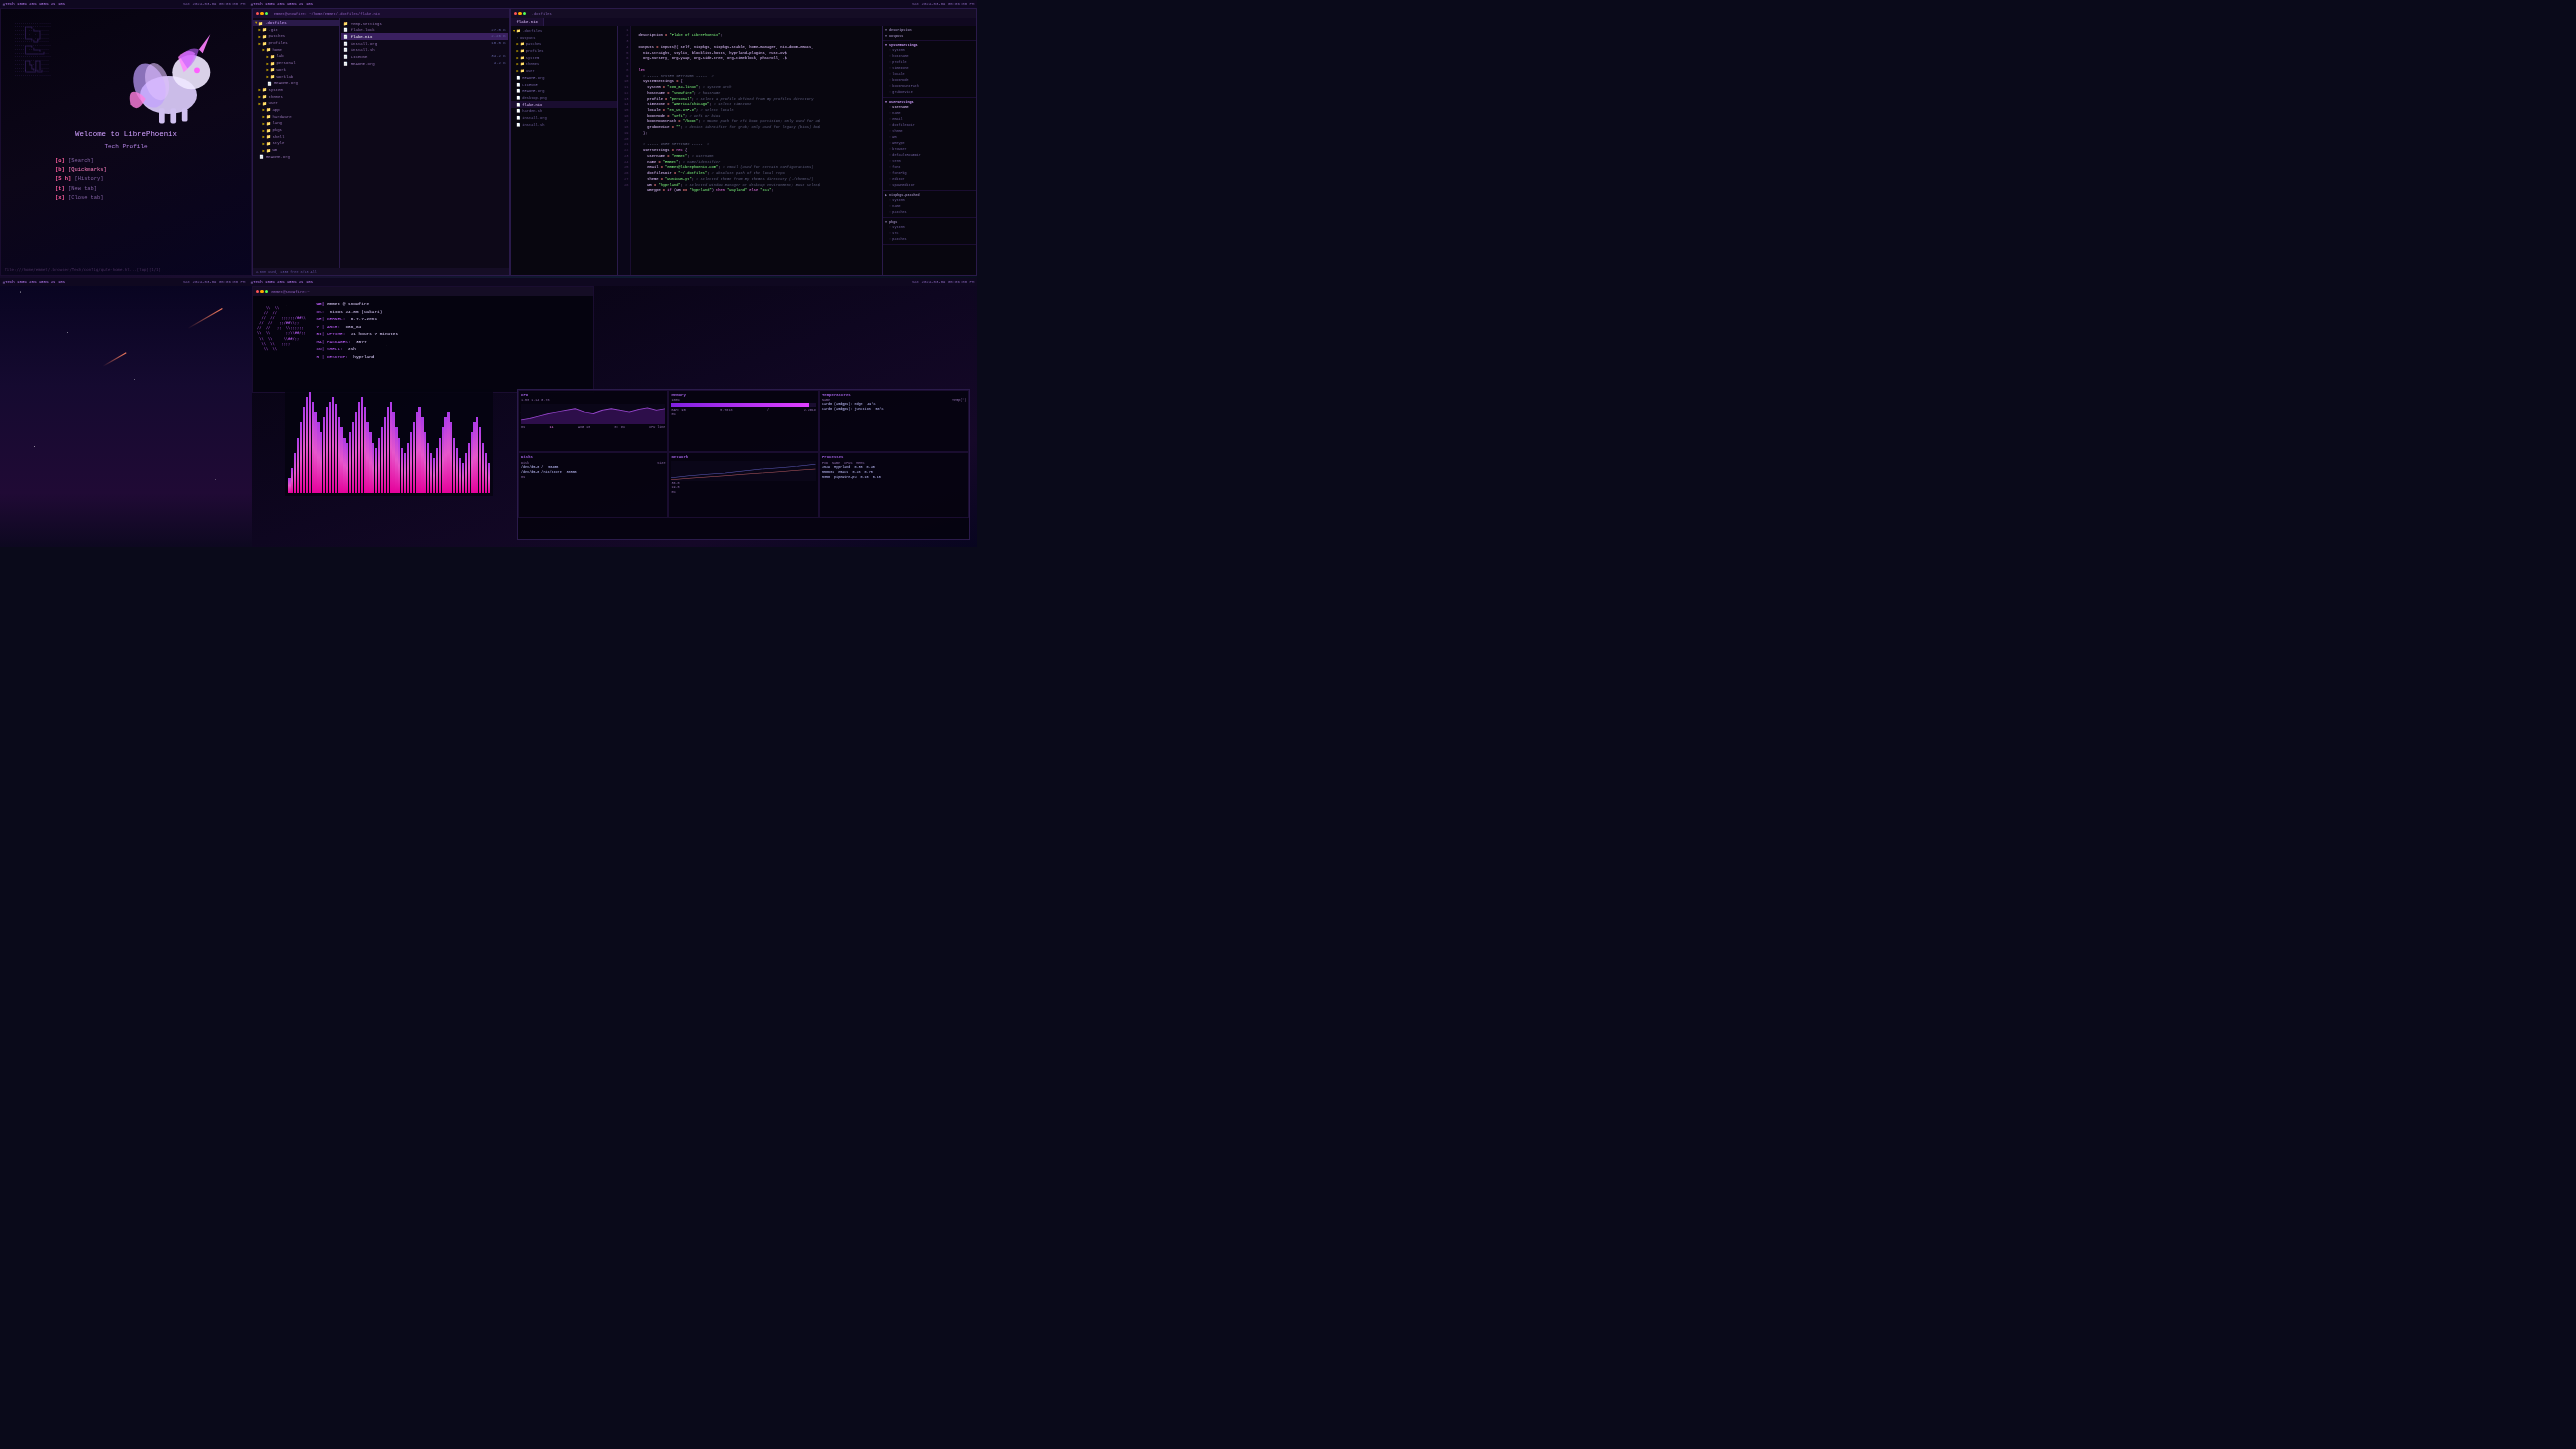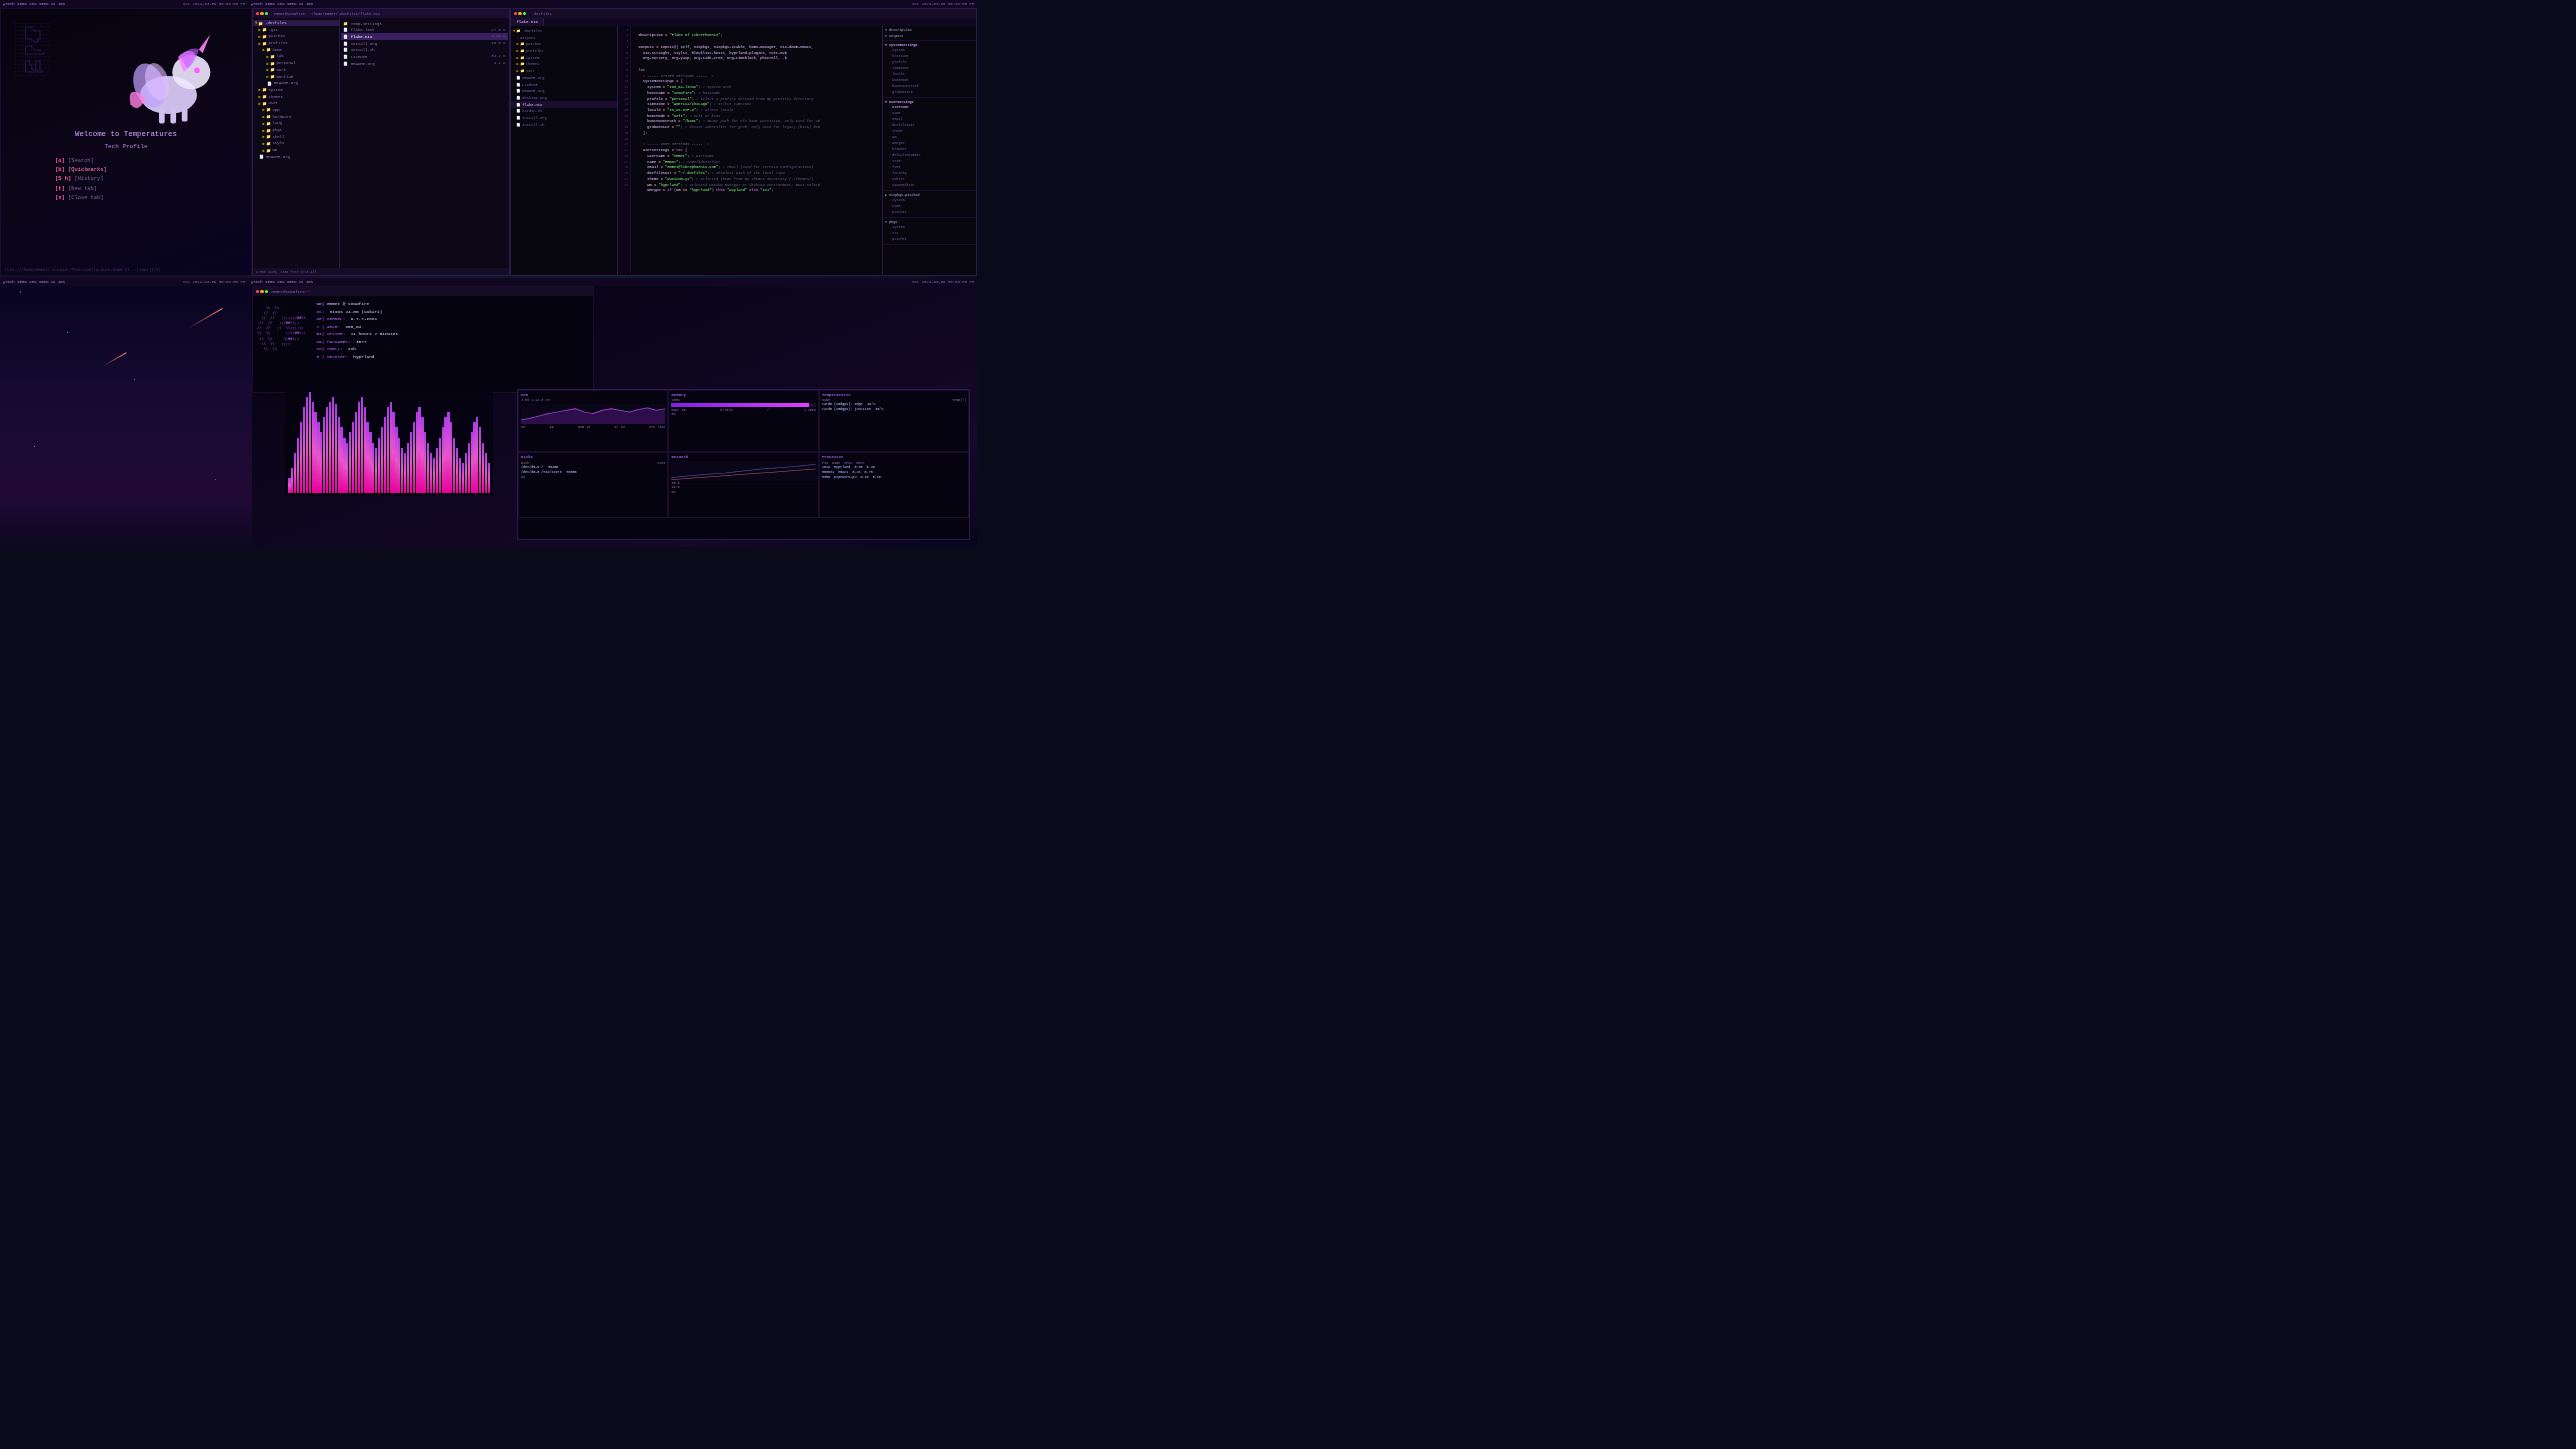--- a/index.html
+++ b/index.html
@@ -544,21 +544,21 @@
     <rect x="25" y="47" width="3" height="8" rx="1" fill="#d0c0f0"></rect>
     <rect x="31" y="47" width="3" height="8" rx="1" fill="#d0c0f0"></rect>
     <rect x="37" y="47" width="3" height="7" rx="1" fill="#d0c0f0"></rect>
 
     <path d="M35,20 Q40,15 44,18 Q42,25 38,28" fill="#ff80ff" opacity="0.8"></path>
     <path d="M36,20 Q41,14 46,16 Q44,23 40,26" fill="#c060ff" opacity="0.6"></path>
 
     <path d="M16,40 Q8,35 10,45 Q14,50 18,42" fill="#ff80e0" opacity="0.8"></path>
   </svg>
 
-  <div class="qb-title">Welcome to Temperatures</div>
+  <div class="qb-title">Welcome to LibrePhoenix</div>
   <div class="qb-subtitle">Tech Profile</div>
 
   <div class="qb-menu">
     <div class="qb-menu-item">
       <span class="bracket">[o]</span><span style="color:#8060a0;"> [Search]</span>
     </div>
     <div class="qb-menu-item active">
       <span class="bracket">[b]</span><span style="color:#ff80c0;"> [Quickmarks]</span>
     </div>
     <div class="qb-menu-item">

